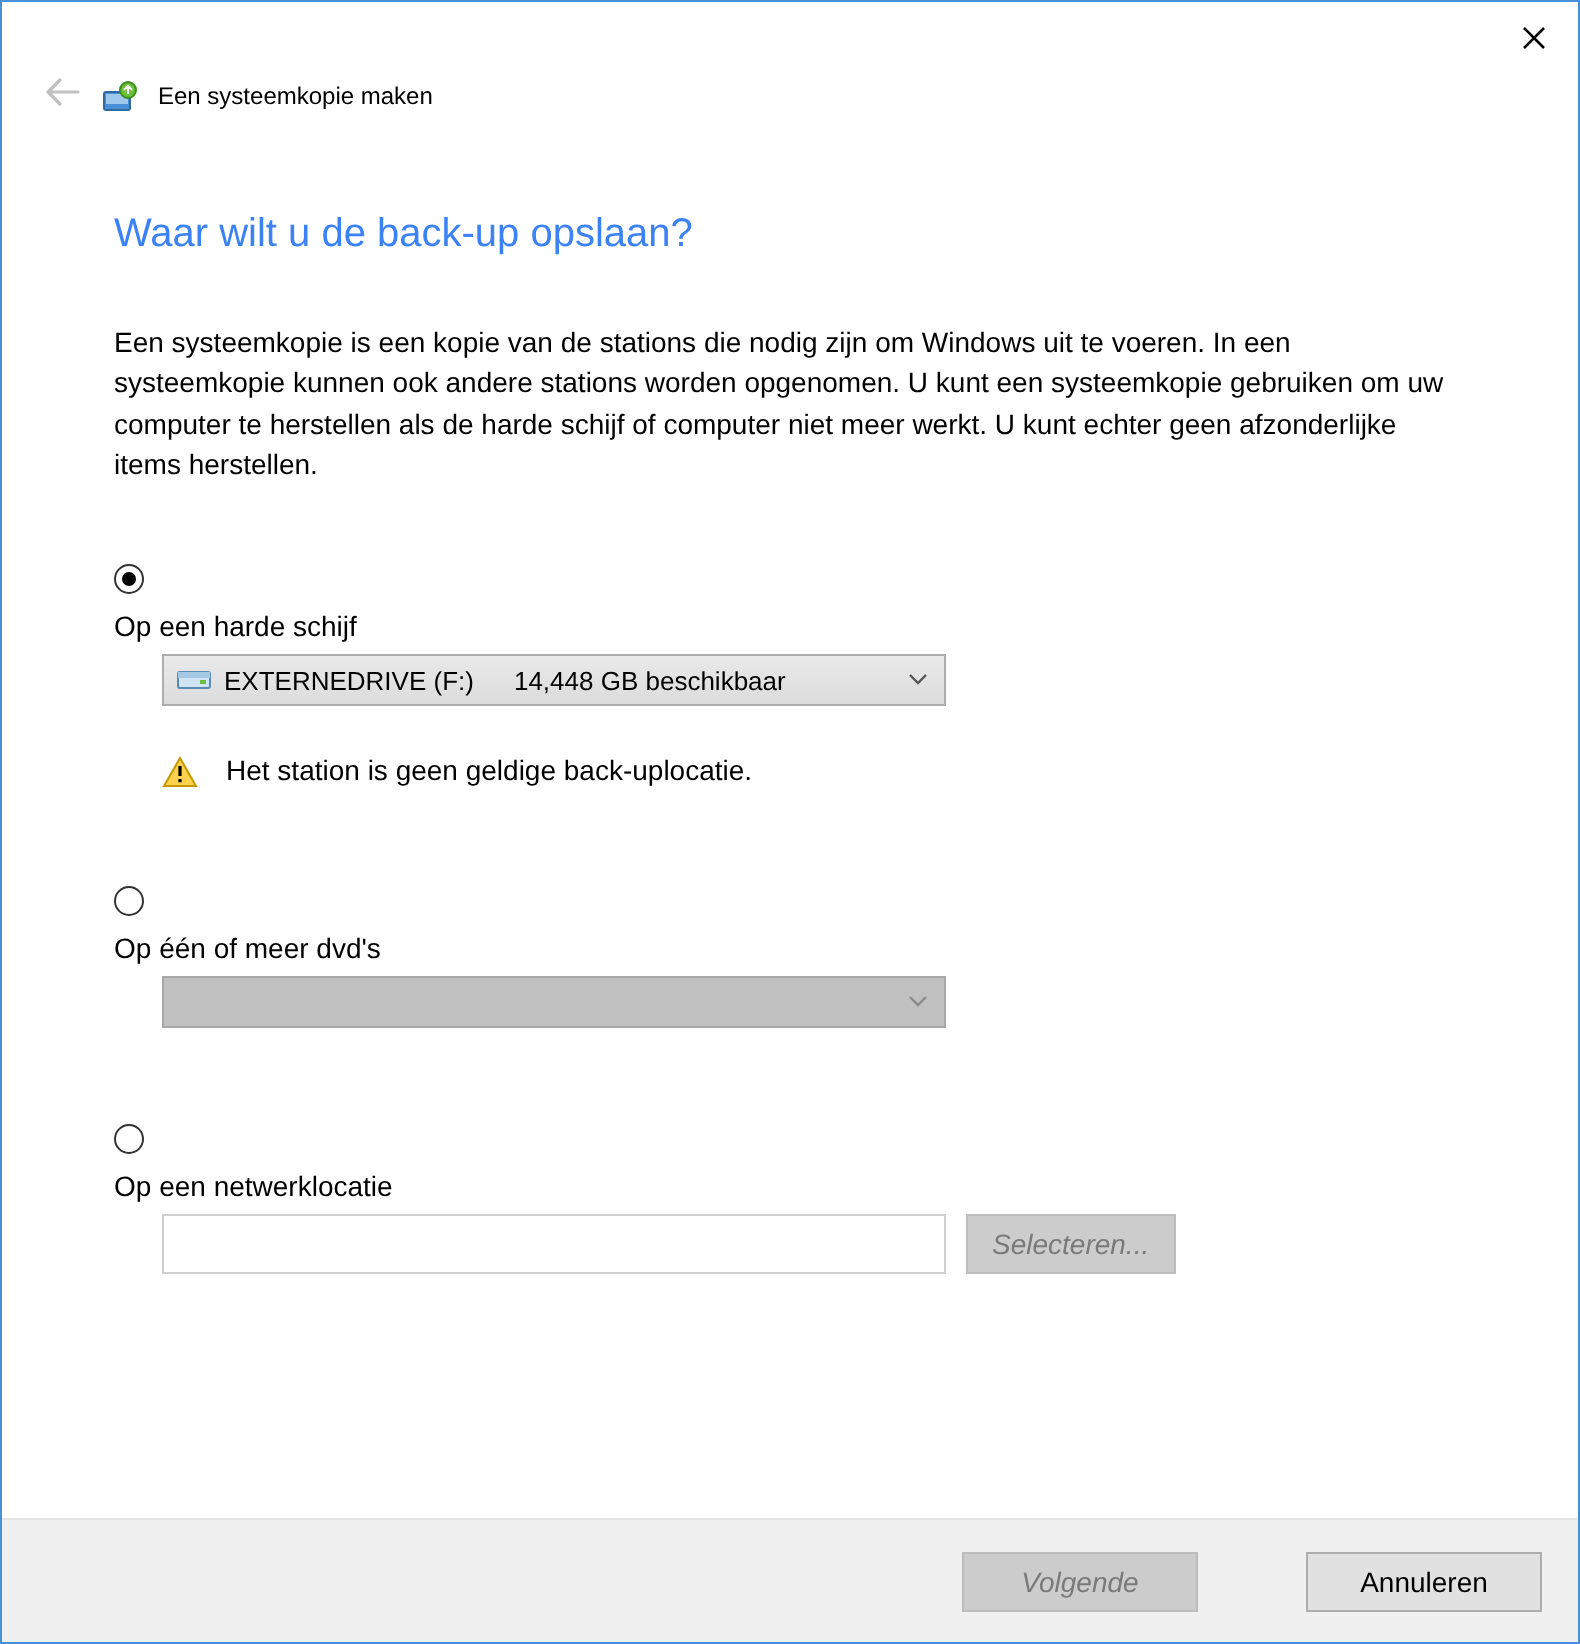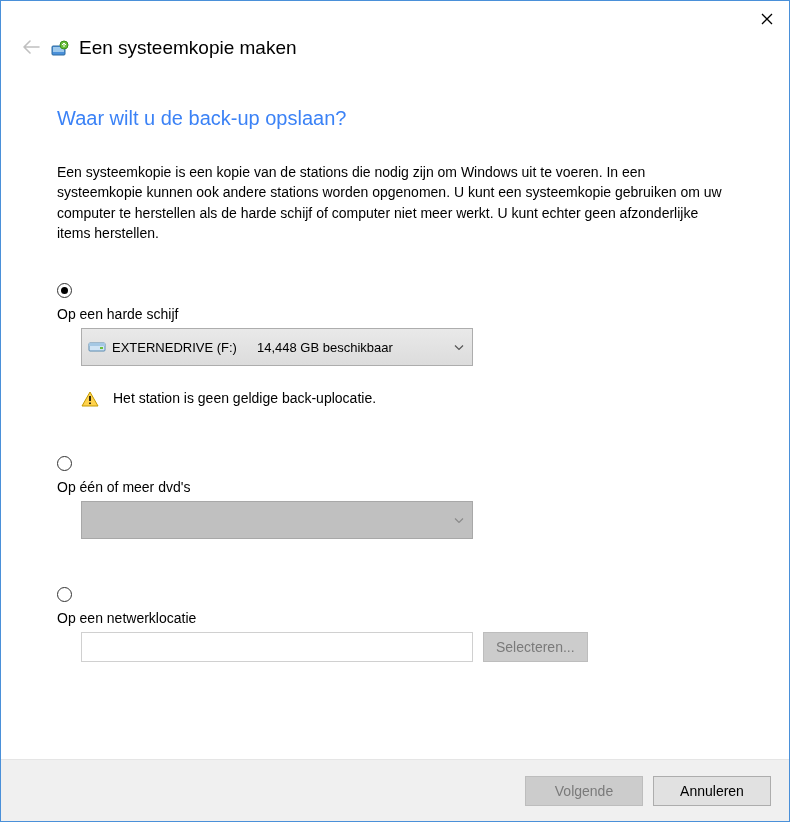--- a/index.html
+++ b/index.html
@@ -46,21 +46,21 @@
     width: 20px;
     text-align: center;
   }
   .header-icon {
     width: 18px;
     height: 18px;
     position: relative;
     top: 1px;
   }
   .header-title {
-    font-size: 19px;
+    font-size: 12px;
   }
   .content {
     padding: 28px 56px 0 56px;
     flex: 1;
     overflow: hidden;
   }
   .heading {
     color: #3b82f6;
     font-size: 20px;
     font-weight: 400;
@@ -97,21 +97,21 @@
     background: #000;
     border-radius: 50%;
     display: block;
   }
   .radio-label {
     font-size: 14px;
   }
   .dropdown {
     margin-left: 24px;
     width: 392px;
-    height: 38px;
+    height: 26px;
     border: 1px solid #adadad;
     background: linear-gradient(#e9e9e9, #dcdcdc);
     display: flex;
     align-items: center;
     padding: 0 6px;
     font-size: 13px;
     position: relative;
     cursor: pointer;
   }
   .dropdown.disabled {
@@ -178,32 +178,33 @@
     cursor: pointer;
     display: inline-flex;
     align-items: center;
     justify-content: center;
   }
   .btn.disabled {
     background: #ccc;
     color: #7a7a7a;
     cursor: default;
     border-color: #bdbdbd;
+    font-style: italic;
   }
   .footer {
     height: 62px;
     border-top: 1px solid #e5e5e5;
     background: #f0f0f0;
     display: flex;
     align-items: center;
     justify-content: flex-end;
     gap: 10px;
     padding: 0 18px;
   }
-  .footer .btn { height: 30px; min-width: 118px; }
+  .footer .btn { height: 30px; min-width: 118px; margin-left: 44px; }
 </style>
 </head>
 <body>
 
 <div class="window">
 
   <div class="titlebar">
     <div class="close-btn">
       <svg width="12" height="12" viewBox="0 0 12 12">
           <path d="M1 1 L11 11 M11 1 L1 11" stroke="#000" stroke-width="1.3"></path>

